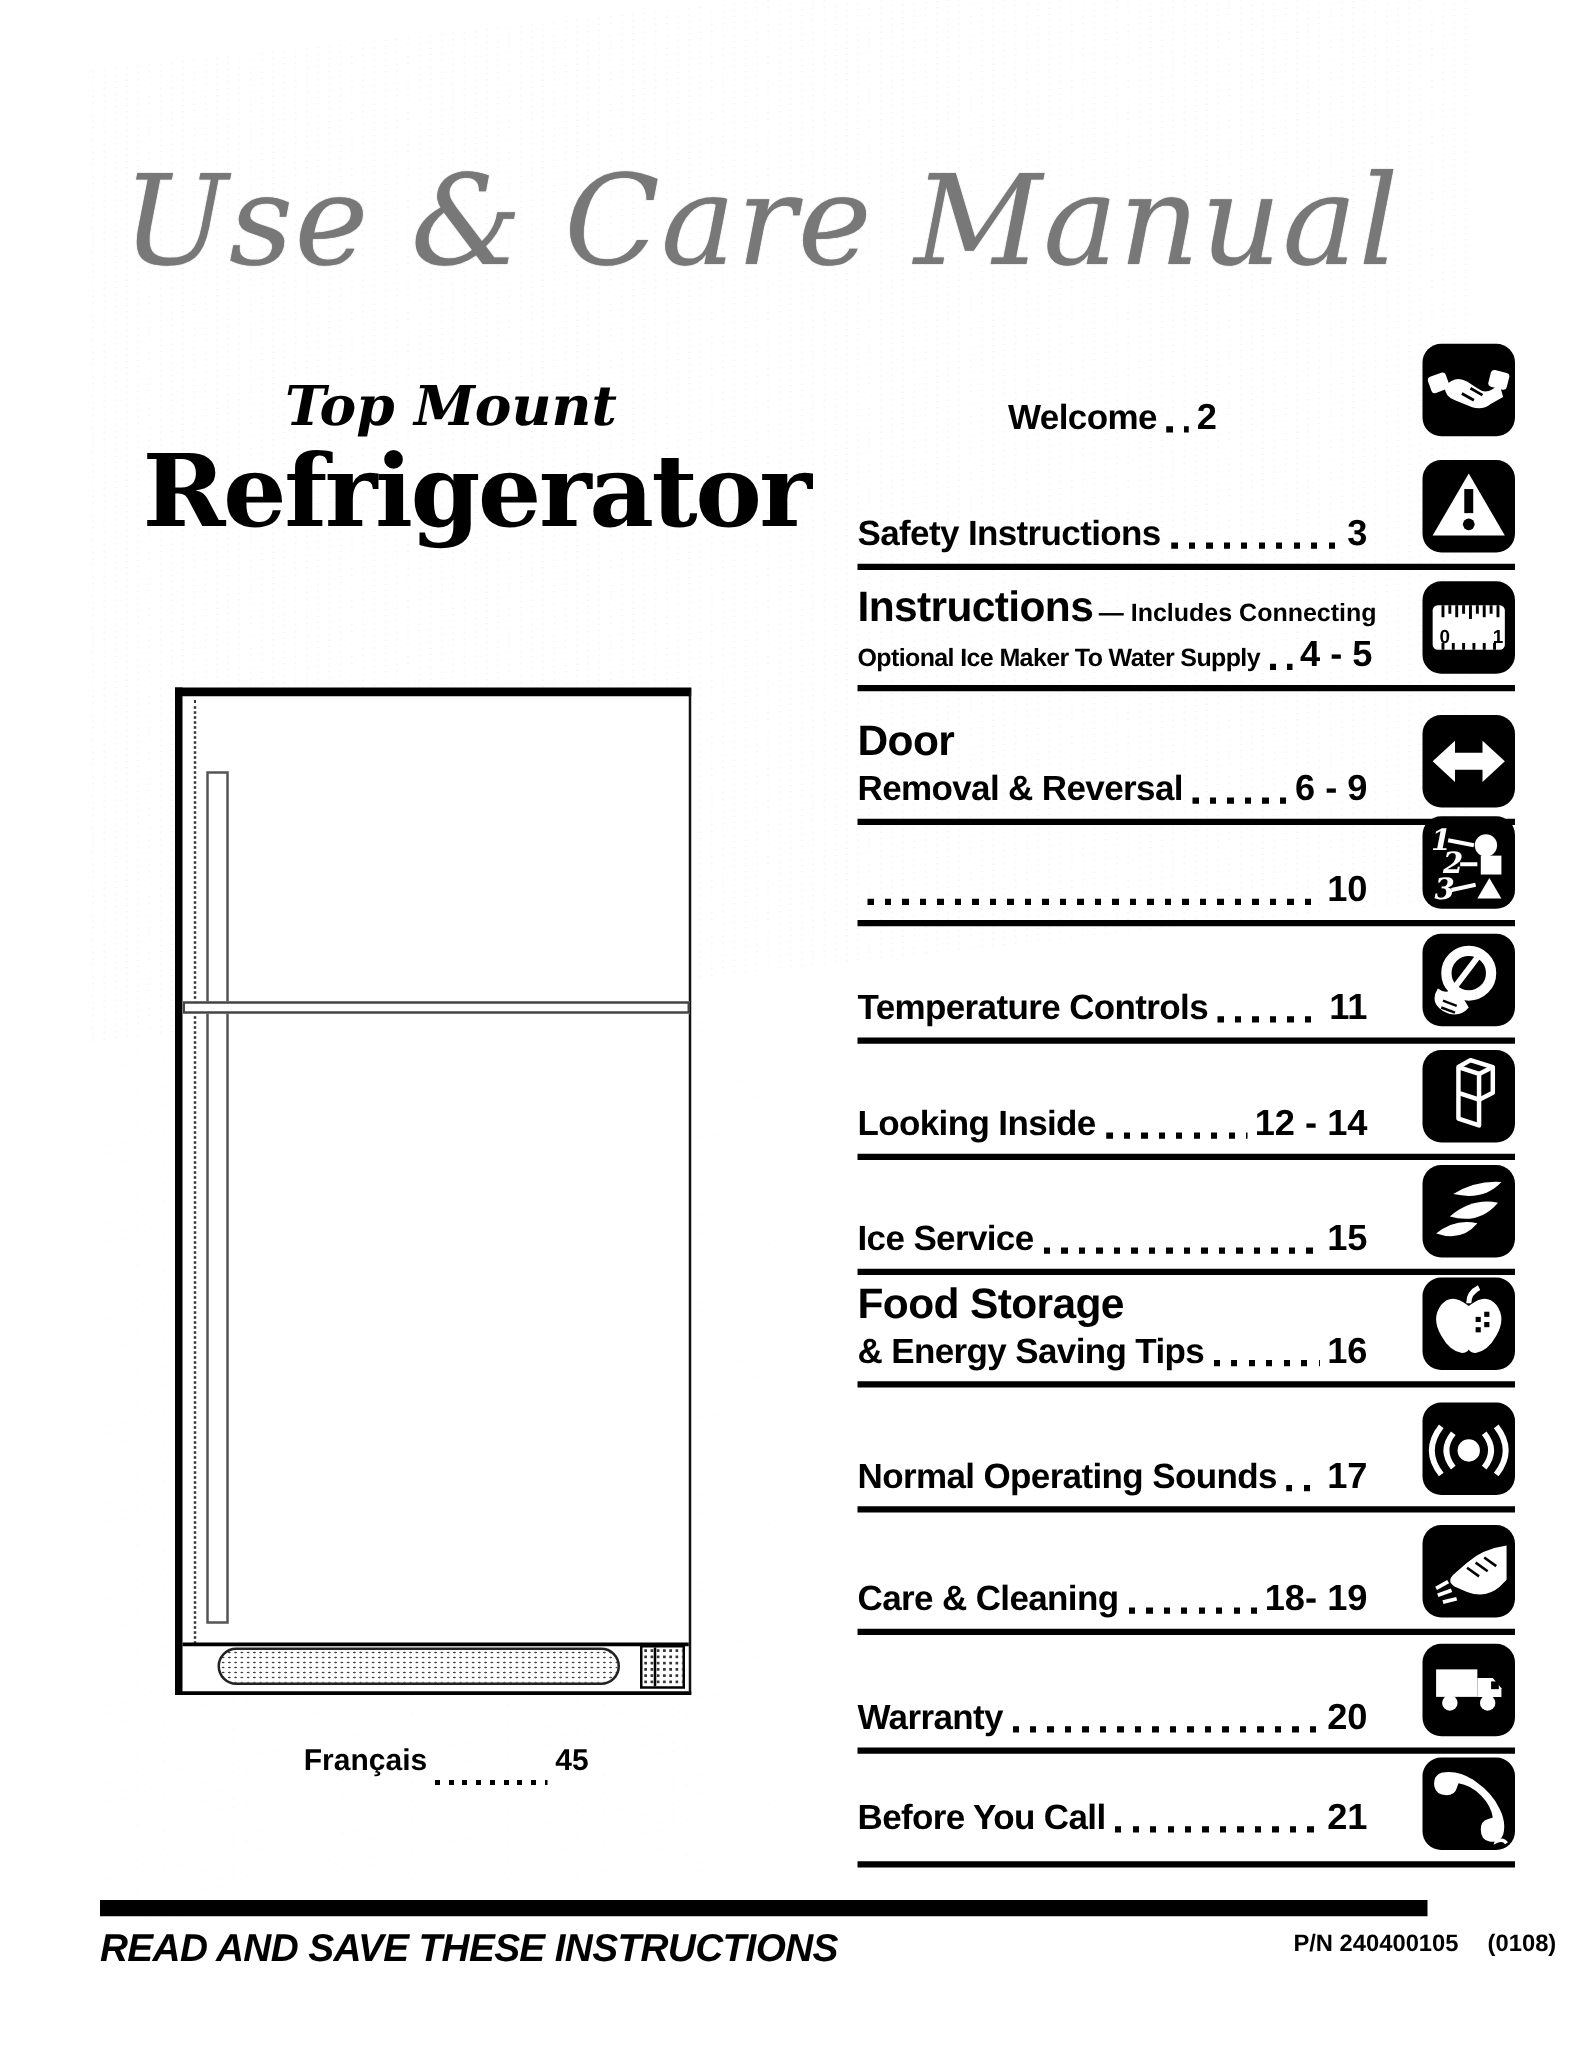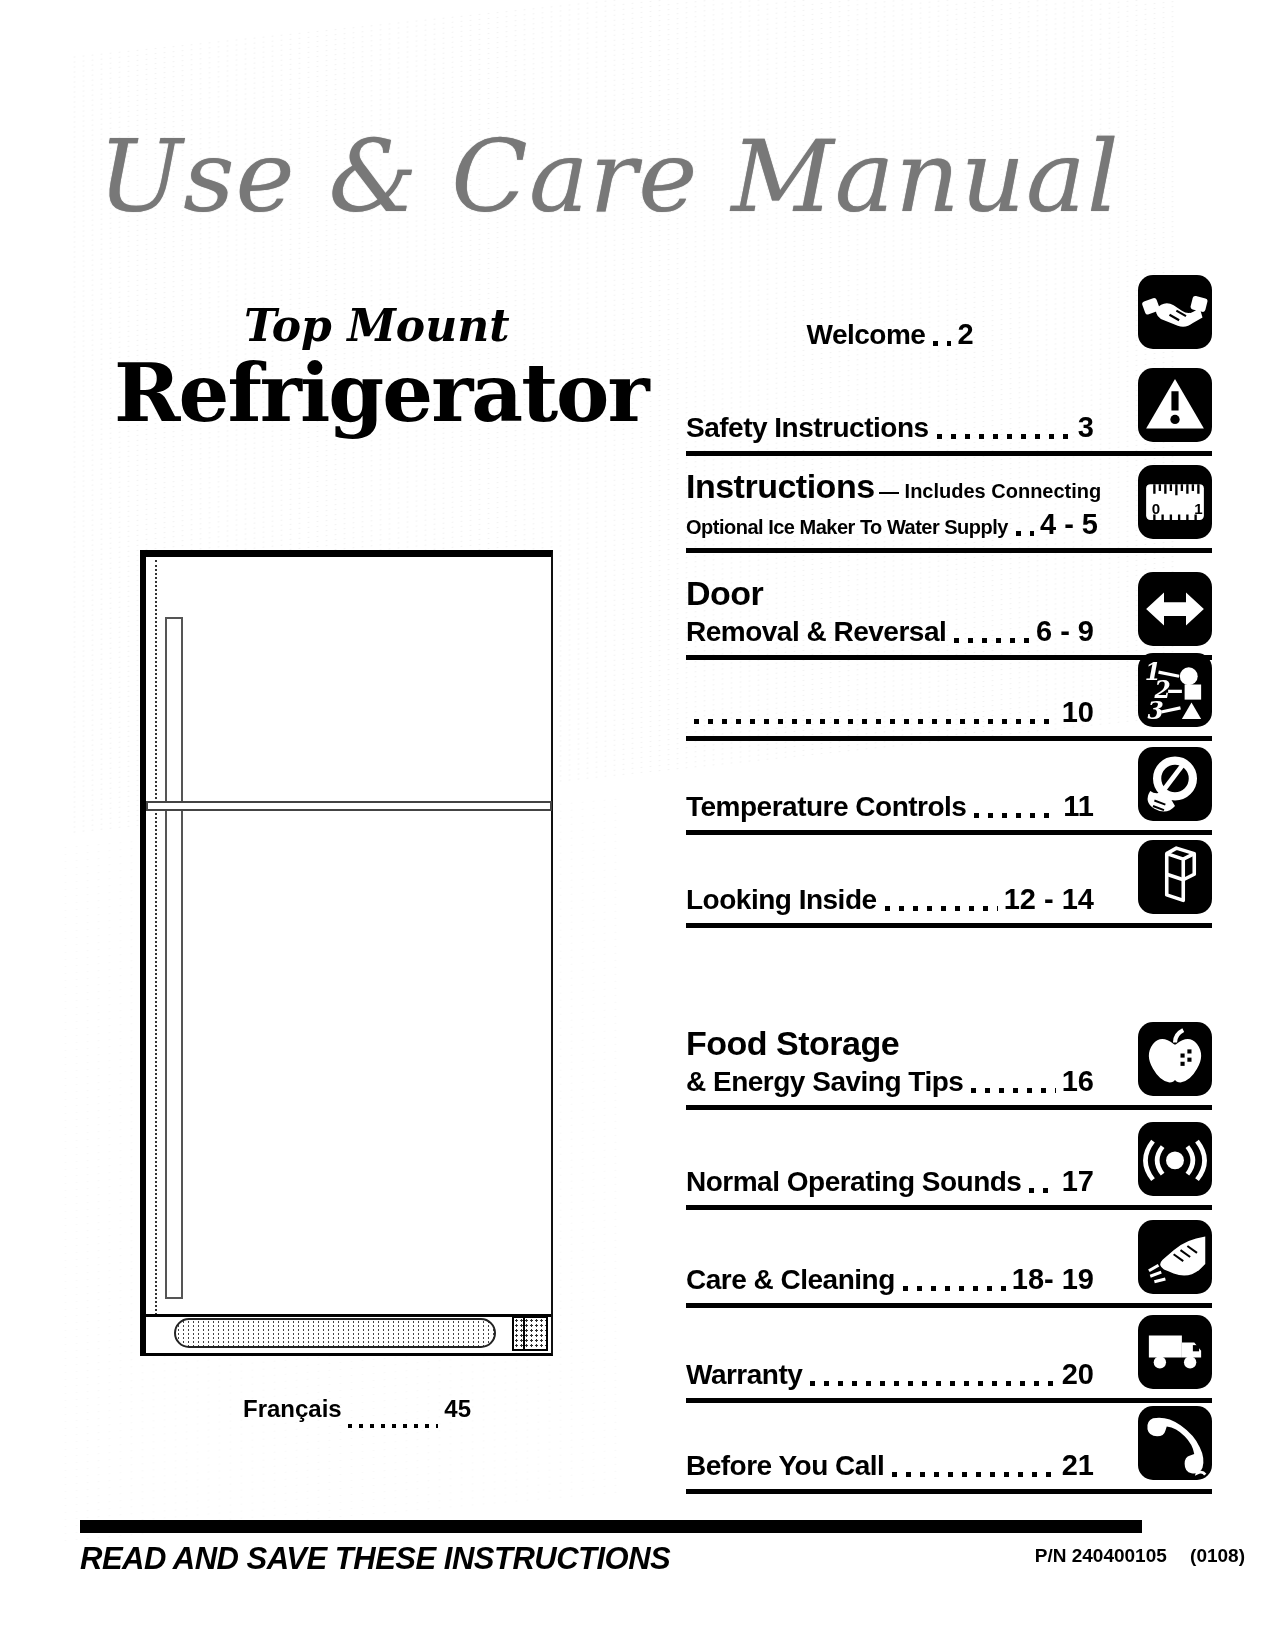--- a/index.html
+++ b/index.html
@@ -10,21 +10,21 @@
          background-image:radial-gradient(rgba(0,0,0,.5) .7px,transparent 1.1px);
          background-size:9px 5px;transform:skewY(-6deg);transform-origin:0 0;
          opacity:.10;pointer-events:none;}
   .noise2{position:absolute;left:60px;top:820px;width:560px;height:700px;
          background-image:radial-gradient(rgba(0,0,0,.5) .6px,transparent 1px);
          background-size:11px 7px;transform:skewY(-5deg);opacity:.05;pointer-events:none;}
 
   .script-title{position:absolute;left:98px;top:118px;width:900px;
         font-family:"DejaVu Serif",serif;font-style:italic;font-size:100px;
         color:#787878;letter-spacing:1px;white-space:nowrap;text-shadow:0 0 1px #9a9a9a;}
-  .top-mount{position:absolute;left:244px;top:300px;font-family:"DejaVu Serif",serif;
+  .top-mount{position:absolute;left:228px;top:300px;font-family:"DejaVu Serif",serif;
         font-style:italic;font-weight:bold;font-size:44px;color:#000;}
   .refrigerator{position:absolute;left:114px;top:346px;font-family:"DejaVu Serif",serif;
         font-weight:bold;font-size:80px;color:#000;letter-spacing:-2px;}
 
   
   .fridge{position:absolute;left:140px;top:550px;width:405px;height:796px;background:#fff;
         border-top:7px solid #000;border-left:6px solid #000;border-right:2px solid #111;
         border-bottom:3px solid #000;}
   .fridge .gasket{position:absolute;left:9px;top:3px;bottom:38px;width:0;
         border-left:2px dotted #333;}
@@ -220,20 +220,37 @@
           <svg width="66" height="66" viewBox="0 0 48 48">
             <g stroke="#fff" stroke-width="2.6" fill="none" stroke-linejoin="round">
               <path d="M18 7 L30 11 L30 41 L18 37 Z"></path>
               <path d="M18 7 L25 3 L38 7 L30 11"></path>
               <path d="M38 7 L38 22 L30 26"></path>
               <path d="M18 22 L30 26"></path>
             </g>
           </svg>
         </div>
       </div>
+      <div class="toc-entry" style="top: 870px;">
+        <div class="main-line">
+          <span class="lbl ">Ice Service</span>
+          <span class="leader"></span>
+          <span class="pg">15</span>
+        </div>
+        <div class="rule"></div>
+        <div class="tile">
+          <svg width="66" height="66" viewBox="0 0 48 48">
+            <g fill="#fff">
+              <path d="M5 37 q11 -9 24 -6 q-9 11 -24 6"></path>
+              <path d="M13 27 q13 -11 28 -8 q-11 13 -28 8"></path>
+              <path d="M15 14 q13 -8 28 -7 q-10 11 -28 7"></path>
+            </g>
+          </svg>
+        </div>
+      </div>
       <div class="toc-entry" style="top: 960px;">
         <div class="pre-line"><span class="lbl">Food Storage</span></div>
         <div class="main-line">
           <span class="lbl ">&amp; Energy Saving Tips</span>
           <span class="leader"></span>
           <span class="pg">16</span>
         </div>
         <div class="rule"></div>
         <div class="tile">
           <svg width="66" height="66" viewBox="0 0 48 48">
@@ -298,21 +315,21 @@
             <g fill="#fff">
               <rect x="5" y="12" width="24" height="16"></rect>
               <path d="M29 17 h9 l5 6 v5 h-14 z"></path>
               <circle cx="13" cy="31.5" r="4.5"></circle>
               <circle cx="35" cy="31.5" r="4.5"></circle>
             </g>
             <rect x="37" y="19" width="4.5" height="4.5" fill="#000"></rect>
           </svg>
         </div>
       </div>
-      <div class="toc-entry" style="top: 1344px;">
+      <div class="toc-entry" style="top: 1344px; gap: 11px;">
         <div class="main-line">
           <span class="lbl ">Before You Call</span>
           <span class="leader"></span>
           <span class="pg">21</span>
         </div>
         <div class="rule"></div>
         <div class="tile">
           <svg width="66" height="66" viewBox="0 0 48 48">
             <path fill="#fff" d="M8 6 Q3 8 4 14 q1 5 7 5 q5 0 6 -4 l1 -3 q7 1 13 7 q6 6 7 13 l-3 1 q-4 1 -4 6 q0 6 5 7 q6 1 8 -4 q2 -7 -2 -15 Q38 18 28 11 Q18 4 8 6"></path>
             <path d="M37 41 q4 1 3 5 q4 -2 6 1" stroke="#fff" stroke-width="2" fill="none"></path>

